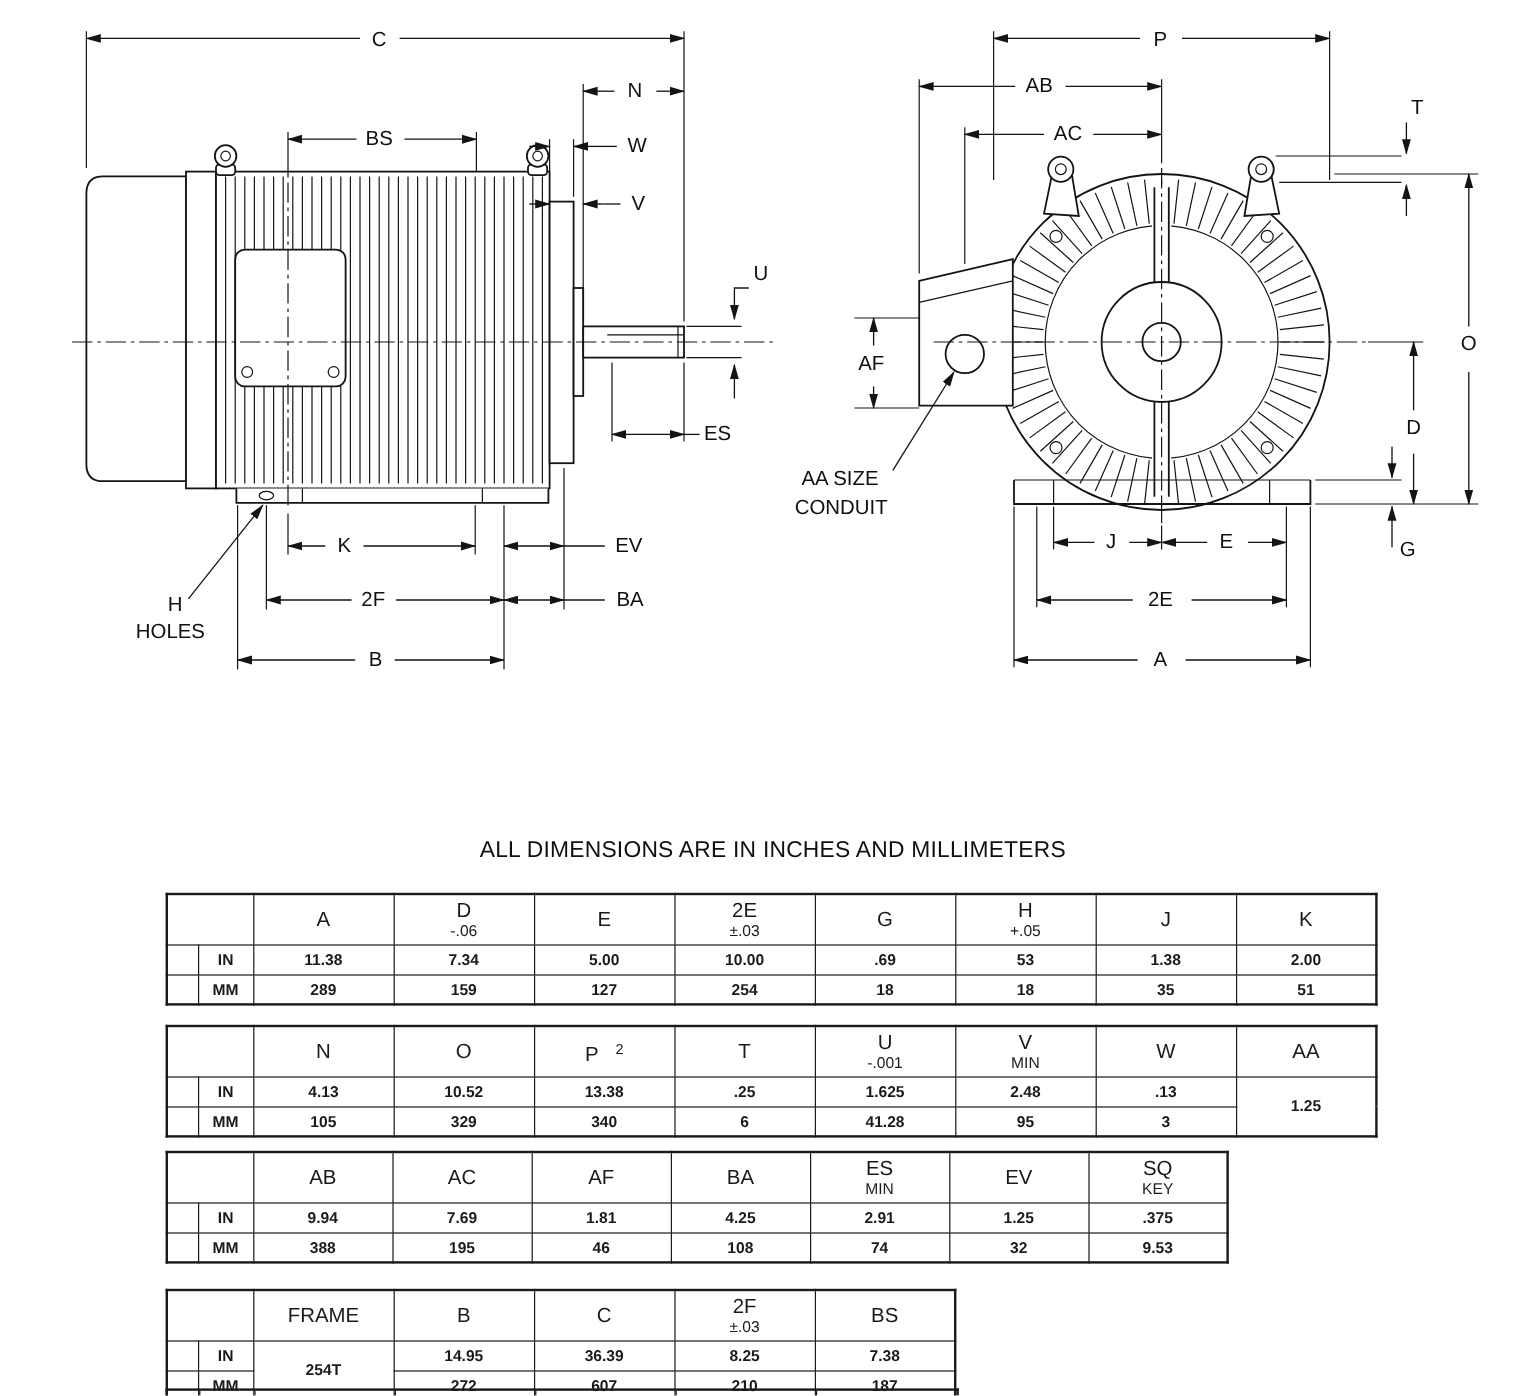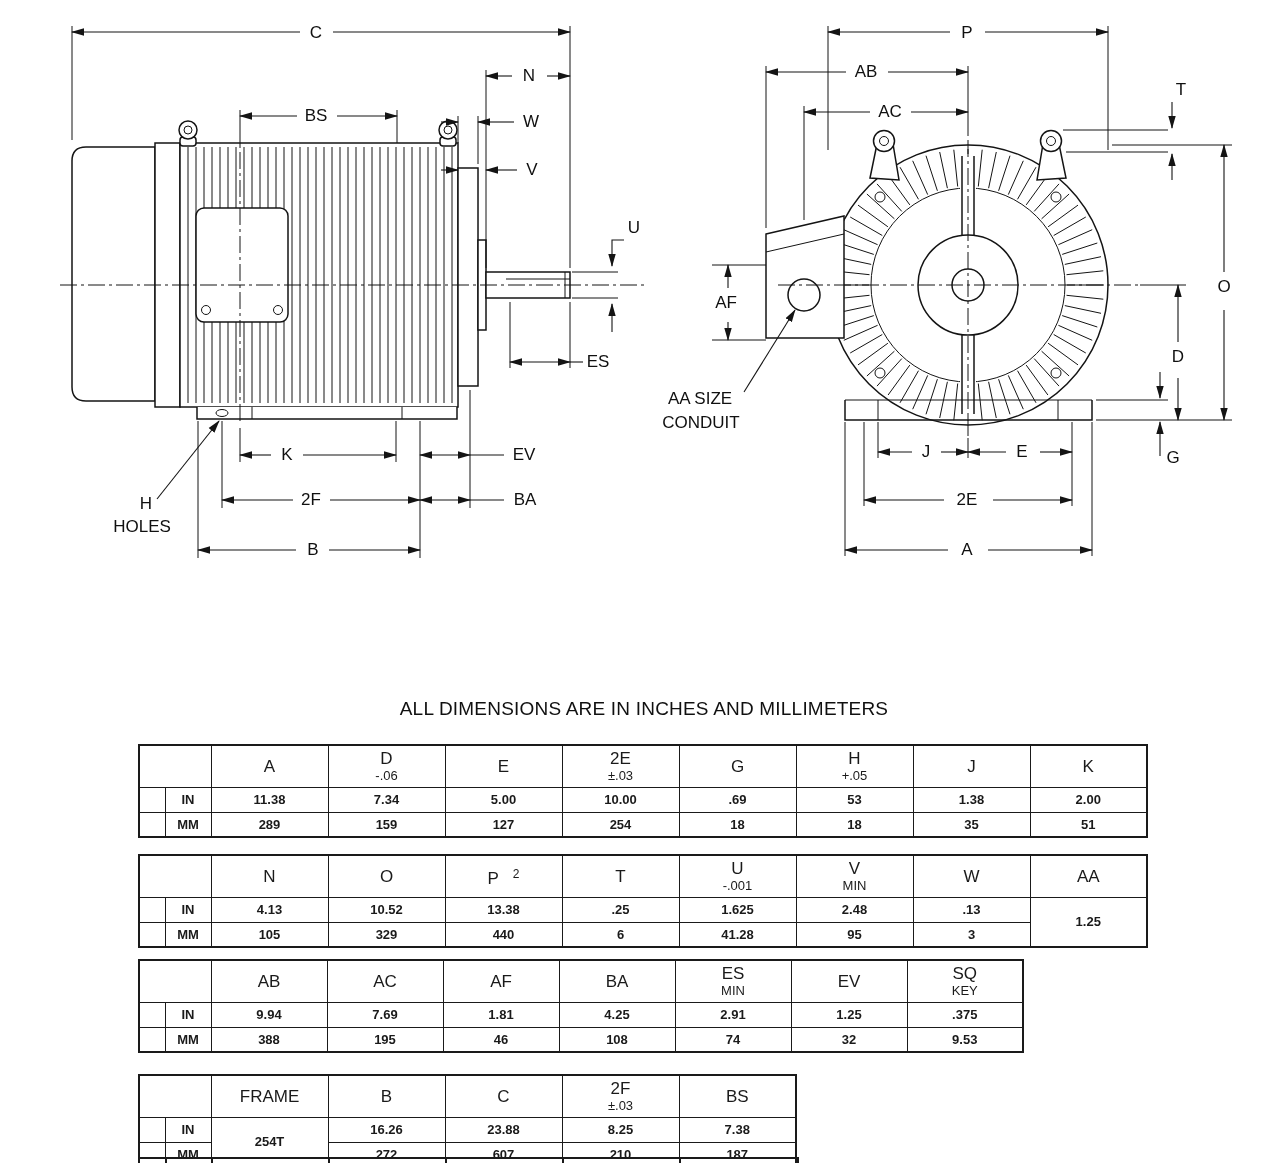--- a/index.html
+++ b/index.html
@@ -434,21 +434,21 @@
       <td>1.625</td>
       <td>2.48</td>
       <td>.13</td>
       <td class="aa-cell" rowspan="2">1.25</td>
     </tr>
     <tr class="vrow">
       <td></td>
       <td class="rlab">MM</td>
       <td>105</td>
       <td>329</td>
-      <td>440</td>
+      <td>340</td>
       <td>6</td>
       <td>41.28</td>
       <td>95</td>
       <td>3</td>
     </tr>
   </tbody>
     </table>
 
   <table class="dims" style="left:138px; top:959px; width:884px;">
     <colgroup>
@@ -541,22 +541,22 @@
             <div class="hs">±.03</div>
           </td>
       <td>
             <div class="hm">BS</div>
           </td>
     </tr>
     <tr class="vrow">
       <td></td>
       <td class="rlab">IN</td>
       <td class="frame-cell" rowspan="2">254T</td>
-      <td>16.26</td>
-      <td>23.88</td>
+      <td>14.95</td>
+      <td>36.39</td>
       <td>8.25</td>
       <td>7.38</td>
     </tr>
     <tr class="vrow">
       <td></td>
       <td class="rlab">MM</td>
       <td>272</td>
       <td>607</td>
       <td>210</td>
       <td>187</td>

